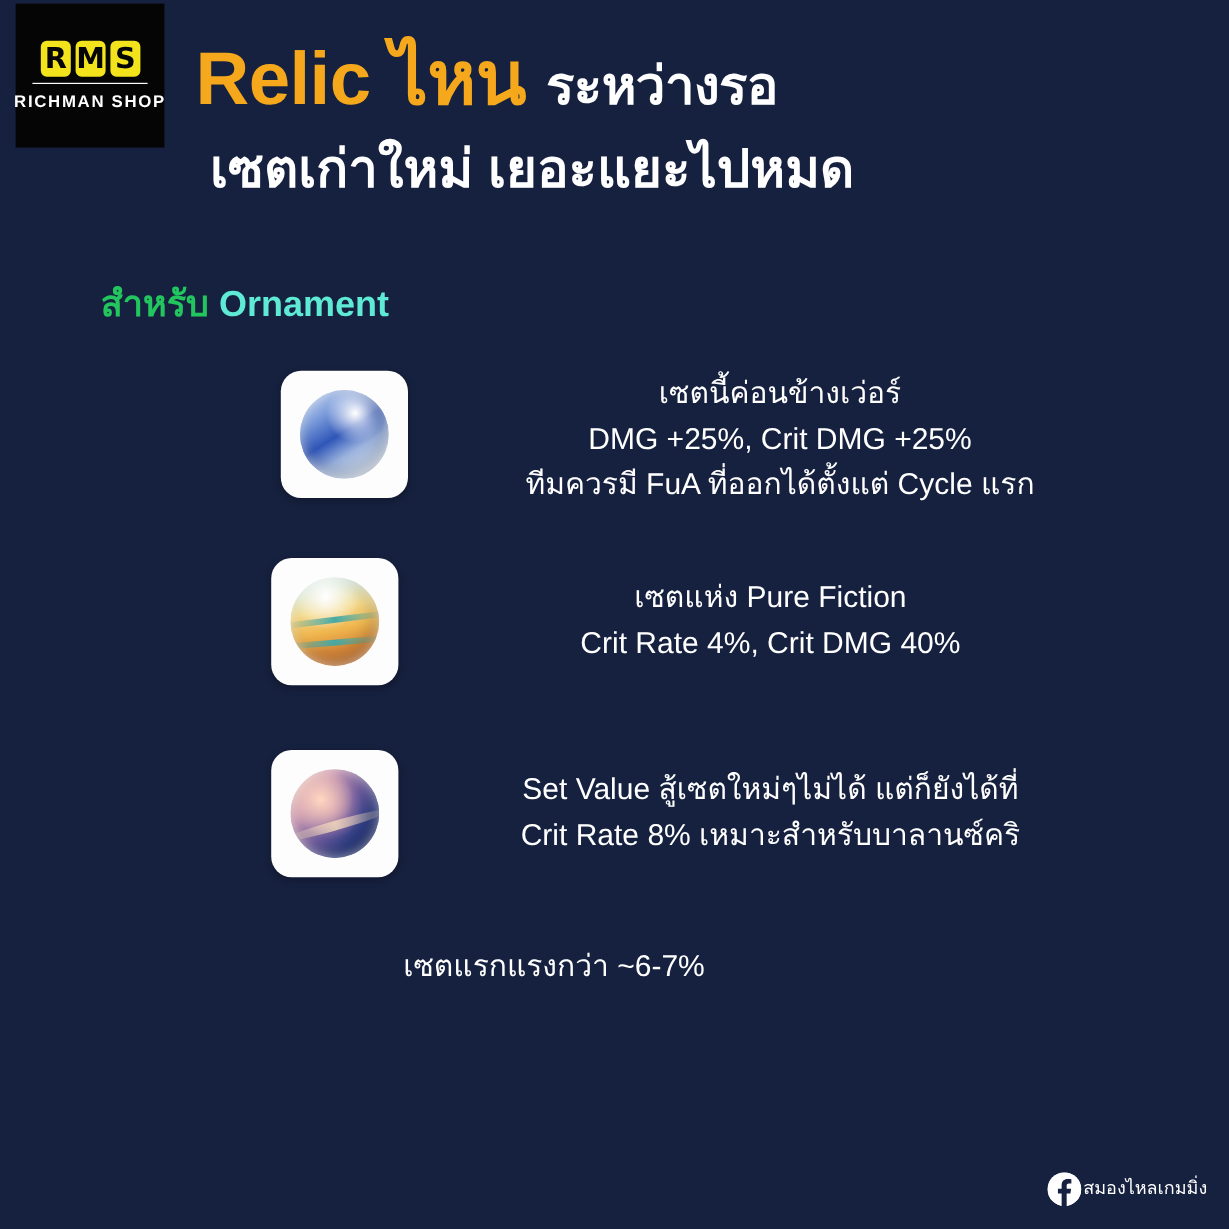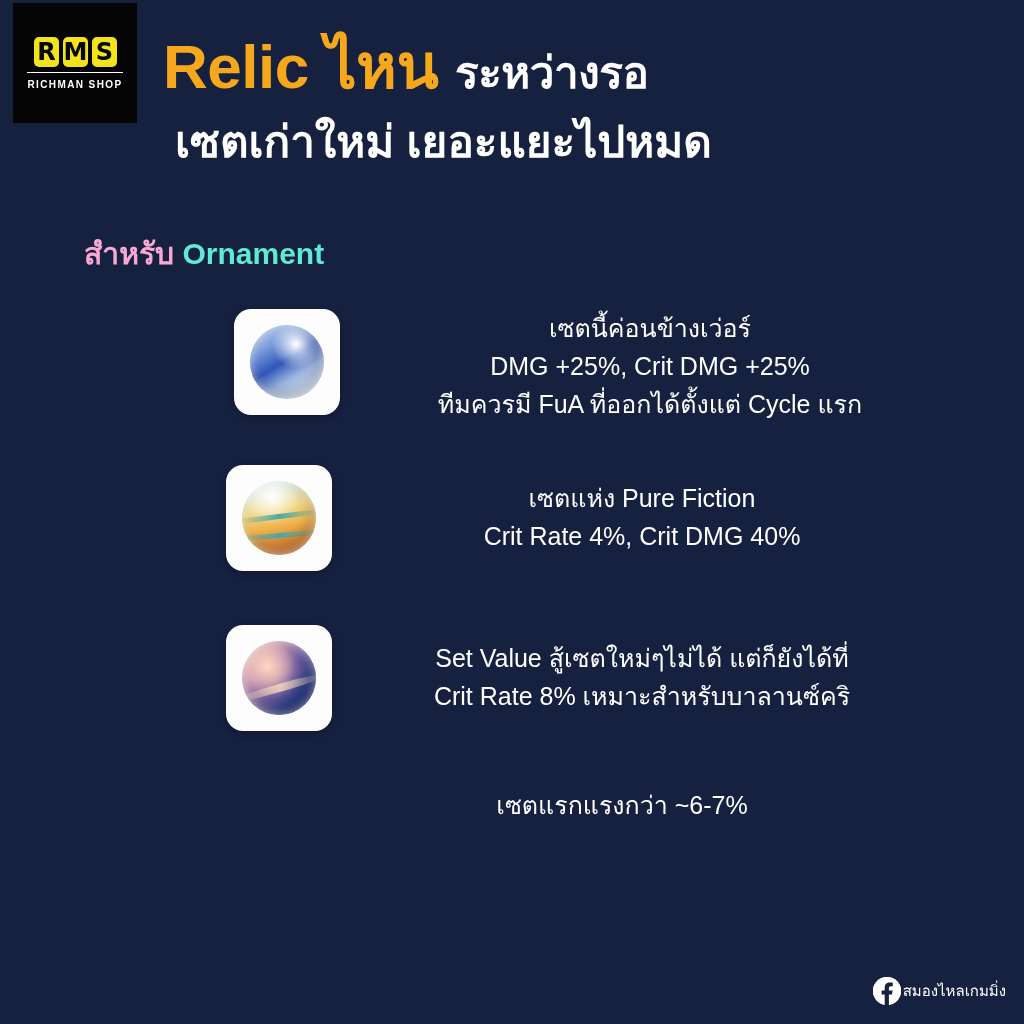--- a/index.html
+++ b/index.html
@@ -63,21 +63,21 @@
     font-size: 24px;
     font-weight: bold;
     line-height: 30px;
     text-align: center;
     font-family: "DejaVu Sans", sans-serif;
     letter-spacing: -1px;
   }
 
   .logo-sub {
     color: #ffffff;
-    font-size: 10px;
+    font-size: 14px;
     letter-spacing: 1.4px;
     font-weight: bold;
     white-space: nowrap;
   }
 
   .logo-rule {
     width: 96px;
     height: 1px;
     background: #ffffff;
     margin-bottom: 1px;
@@ -114,21 +114,21 @@
   
   .section-heading {
     position: absolute;
     left: 84px;
     top: 232px;
     font-size: 30px;
     font-weight: bold;
     line-height: 44px;
     white-space: nowrap;
   }
-  .section-heading .sh-white { color: #f9a8d4; }
+  .section-heading .sh-white { color: #22c55e; }
   .section-heading .sh-accent { color: #5eead4; }
 
   
   .items { position: absolute; left: 0; top: 0; width: 1024px; }
 
   .item-row {
     position: absolute;
     left: 0;
     width: 1024px;
     display: flex;
@@ -230,24 +230,24 @@
 
   .item-text .line {
     font-size: 25px;
     line-height: 38px;
     white-space: nowrap;
   }
 
   
   .footnote {
     position: absolute;
-    left: 312px;
+    left: 336px;
     top: 786px;
     width: 620px;
-    text-align: center;
+    text-align: left;
     font-size: 25px;
     line-height: 38px;
     color: #ffffff;
     white-space: nowrap;
   }
 
   
   .footer-credit {
     position: absolute;
     right: 18px;

